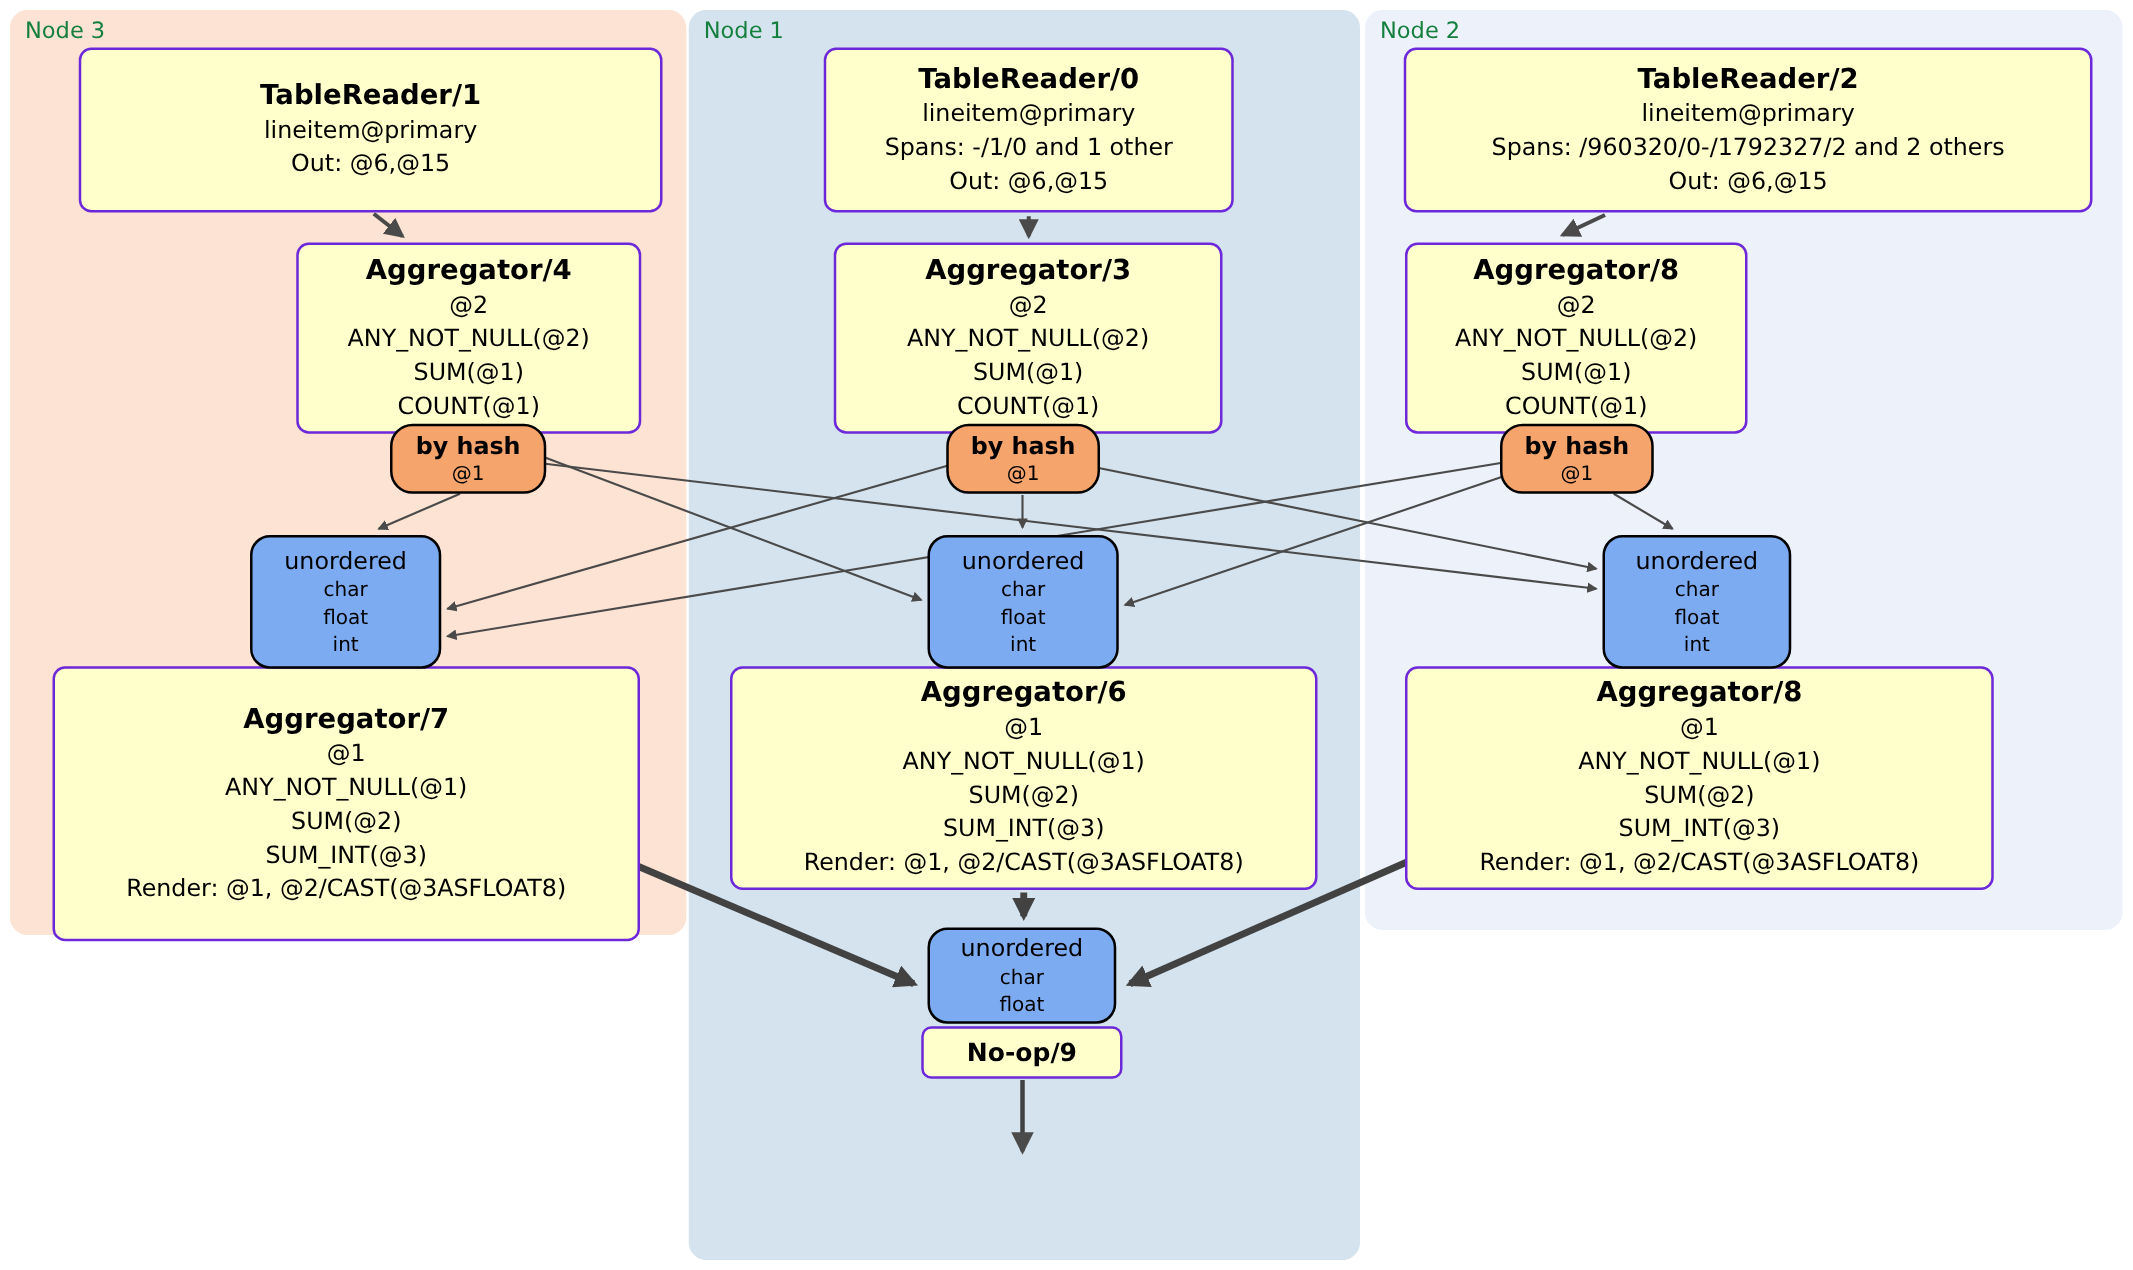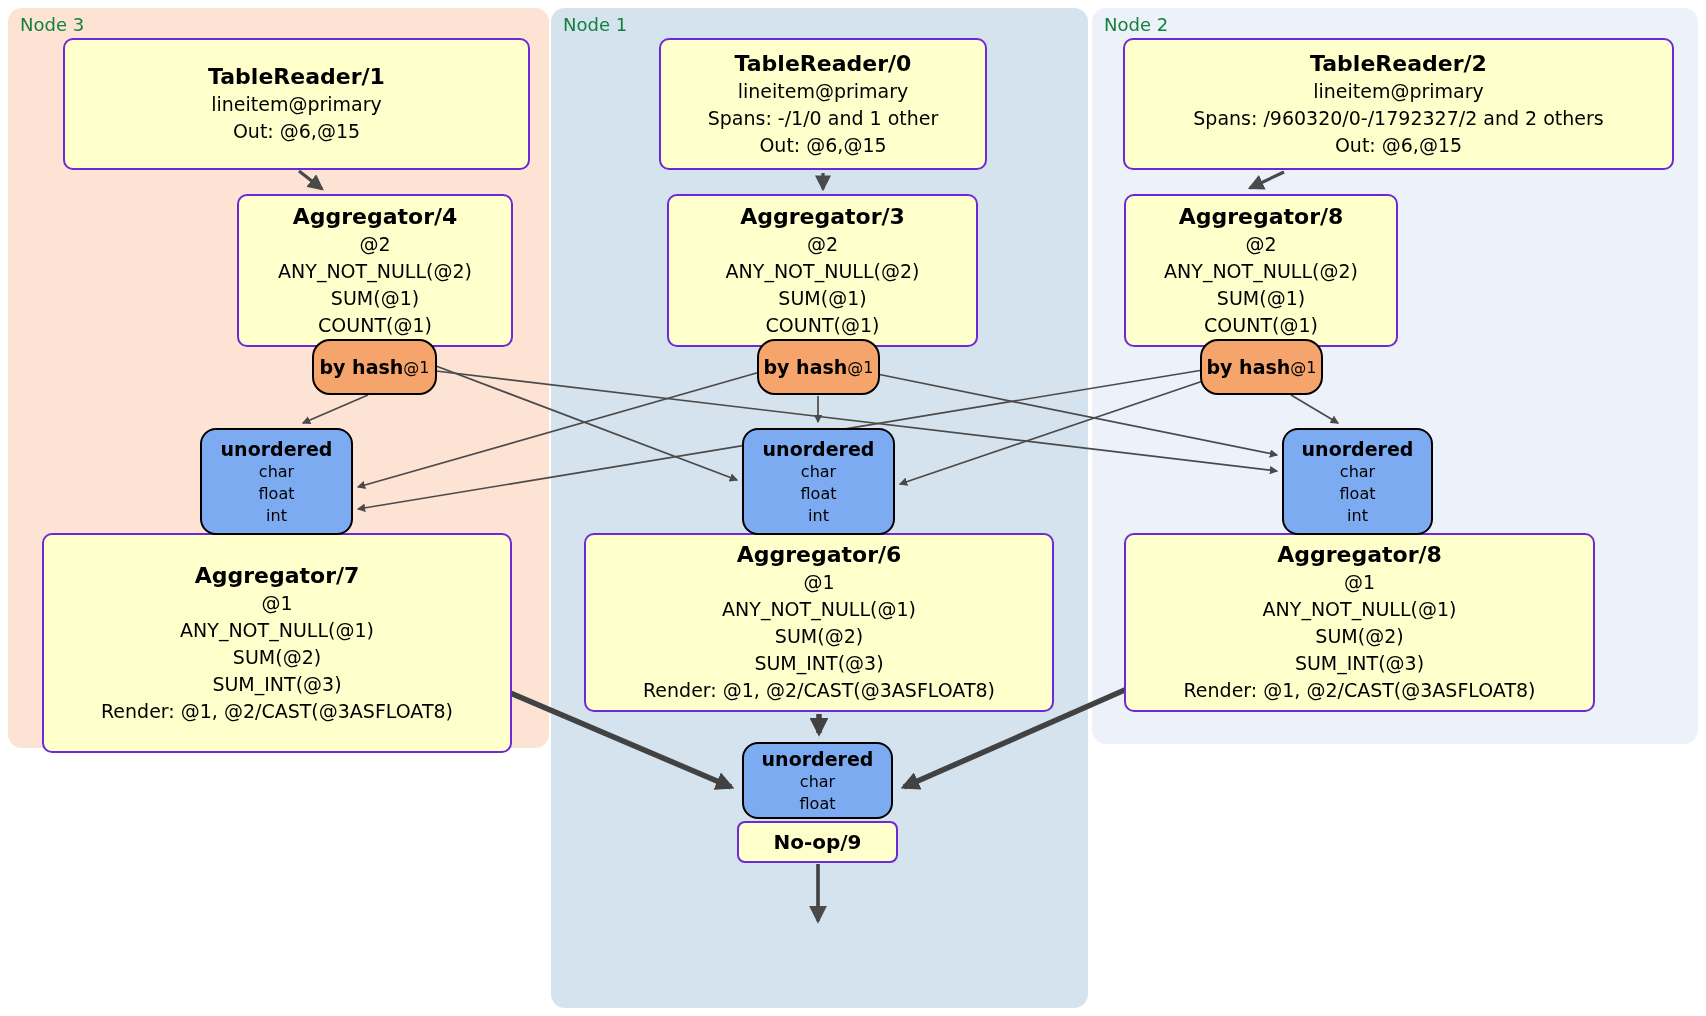--- a/index.html
+++ b/index.html
@@ -20,32 +20,32 @@
   .pbox {
     position:absolute; background:#ffffcc; border:2px solid #6d28d9; border-radius:10px;
     display:flex; flex-direction:column; justify-content:center; align-items:center;
     text-align:center; z-index:3; box-sizing:border-box;
   }
   .pbox .t { font-weight:bold; font-size:22px; line-height:28px; white-space:nowrap; }
   .pbox .l { font-size:19px; line-height:27px; white-space:nowrap;text-align:right; }
 
   .router {
     position:absolute; background:#f5a46c; border:2px solid #000; border-radius:18px;
-    display:flex; justify-content:center; align-items:center;
+    display:flex; flex-direction:column; justify-content:center; align-items:center;
     text-align:center; z-index:4; box-sizing:border-box;
   }
   .router .t { font-weight:bold; font-size:19px; line-height:23px; }
   .router .k { font-size:16px; line-height:19px; }
 
   .sync {
     position:absolute; background:#7dabf1; border:2px solid #000; border-radius:16px;
     display:flex; flex-direction:column; justify-content:center; align-items:center;
     text-align:center; z-index:4; box-sizing:border-box;
   }
-  .sync .t  { font-weight:bold; font-size:19px; line-height:24px; }
+  .sync .t  { font-weight:normal; font-size:19px; line-height:24px; }
   .sync .ty { font-size:16px; line-height:22px; }
 
   .small-box { border-radius:8px; }
   .small-box .t { font-size:20px; }
 </style>
 </head>
 <body>
 
 <div class="canvas">
 

